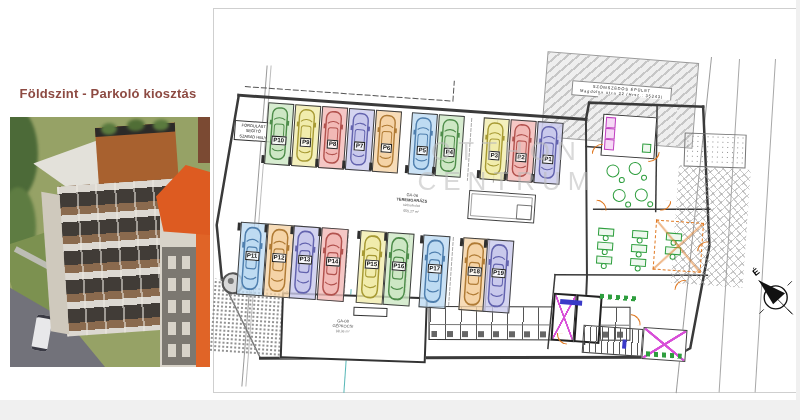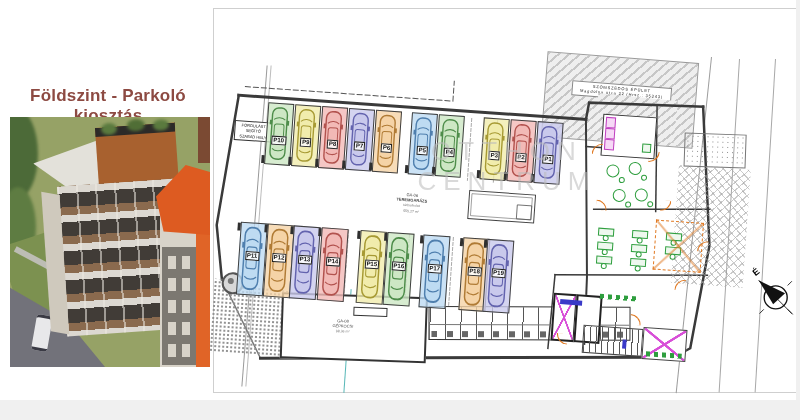--- a/index.html
+++ b/index.html
@@ -1,21 +1,21 @@
 <!DOCTYPE html>
 <html><head>
 <meta charset="utf-8">
 <style>
   html,body{margin:0;padding:0;background:#fff;}
   body{width:800px;height:420px;position:relative;overflow:hidden;
        font-family:"Liberation Sans",sans-serif;}
   .abs{position:absolute;}
 
   
-  #page-title{left:4px;top:86px;width:208px;text-align:center;font-size:17px;
+  #page-title{left:4px;top:86px;width:208px;text-align:center;font-size:13px;
       font-weight:bold;color:#8d4a42;letter-spacing:.2px;}
   #render{left:10px;top:117px;width:200px;height:250px;overflow:hidden;background:#96a266;}
   .blob{border-radius:50%;filter:blur(1.5px);}
 
   
   #sheet{left:213px;top:8px;width:584px;height:383px;background:#fff;
       border:1px solid #cfcfcf;}
   #rotor{left:9px;top:54px;width:560px;height:312px;transform:rotate(4deg);
       transform-origin:0 0;}
   .stall{position:absolute;border:1px solid #3f3f3f;box-sizing:border-box;}

